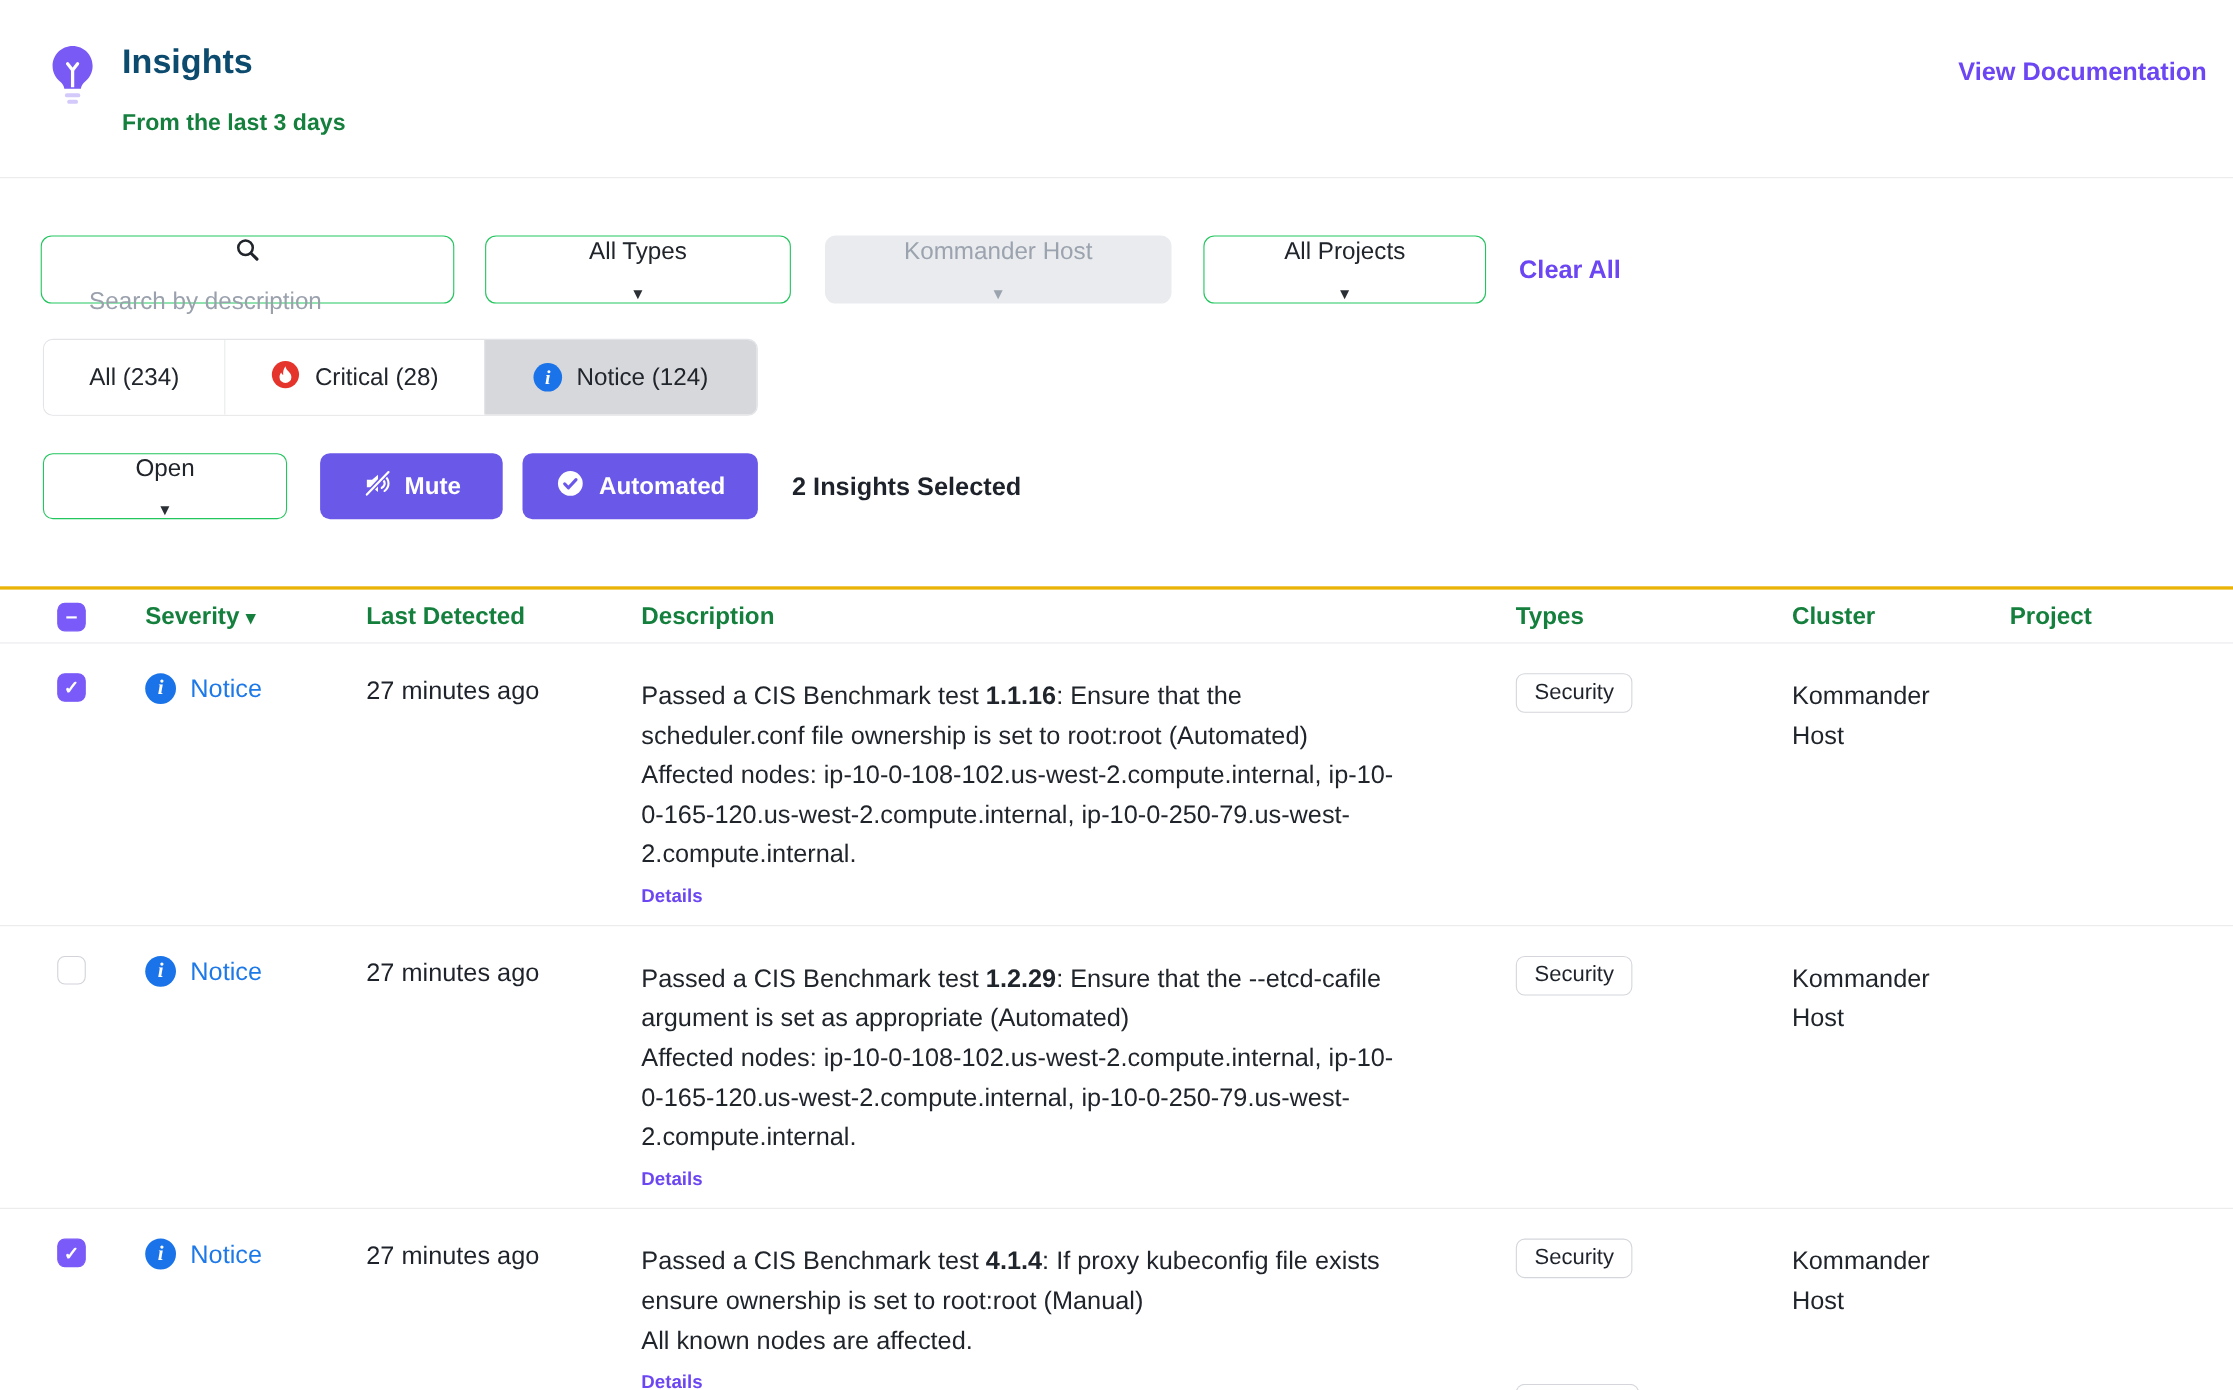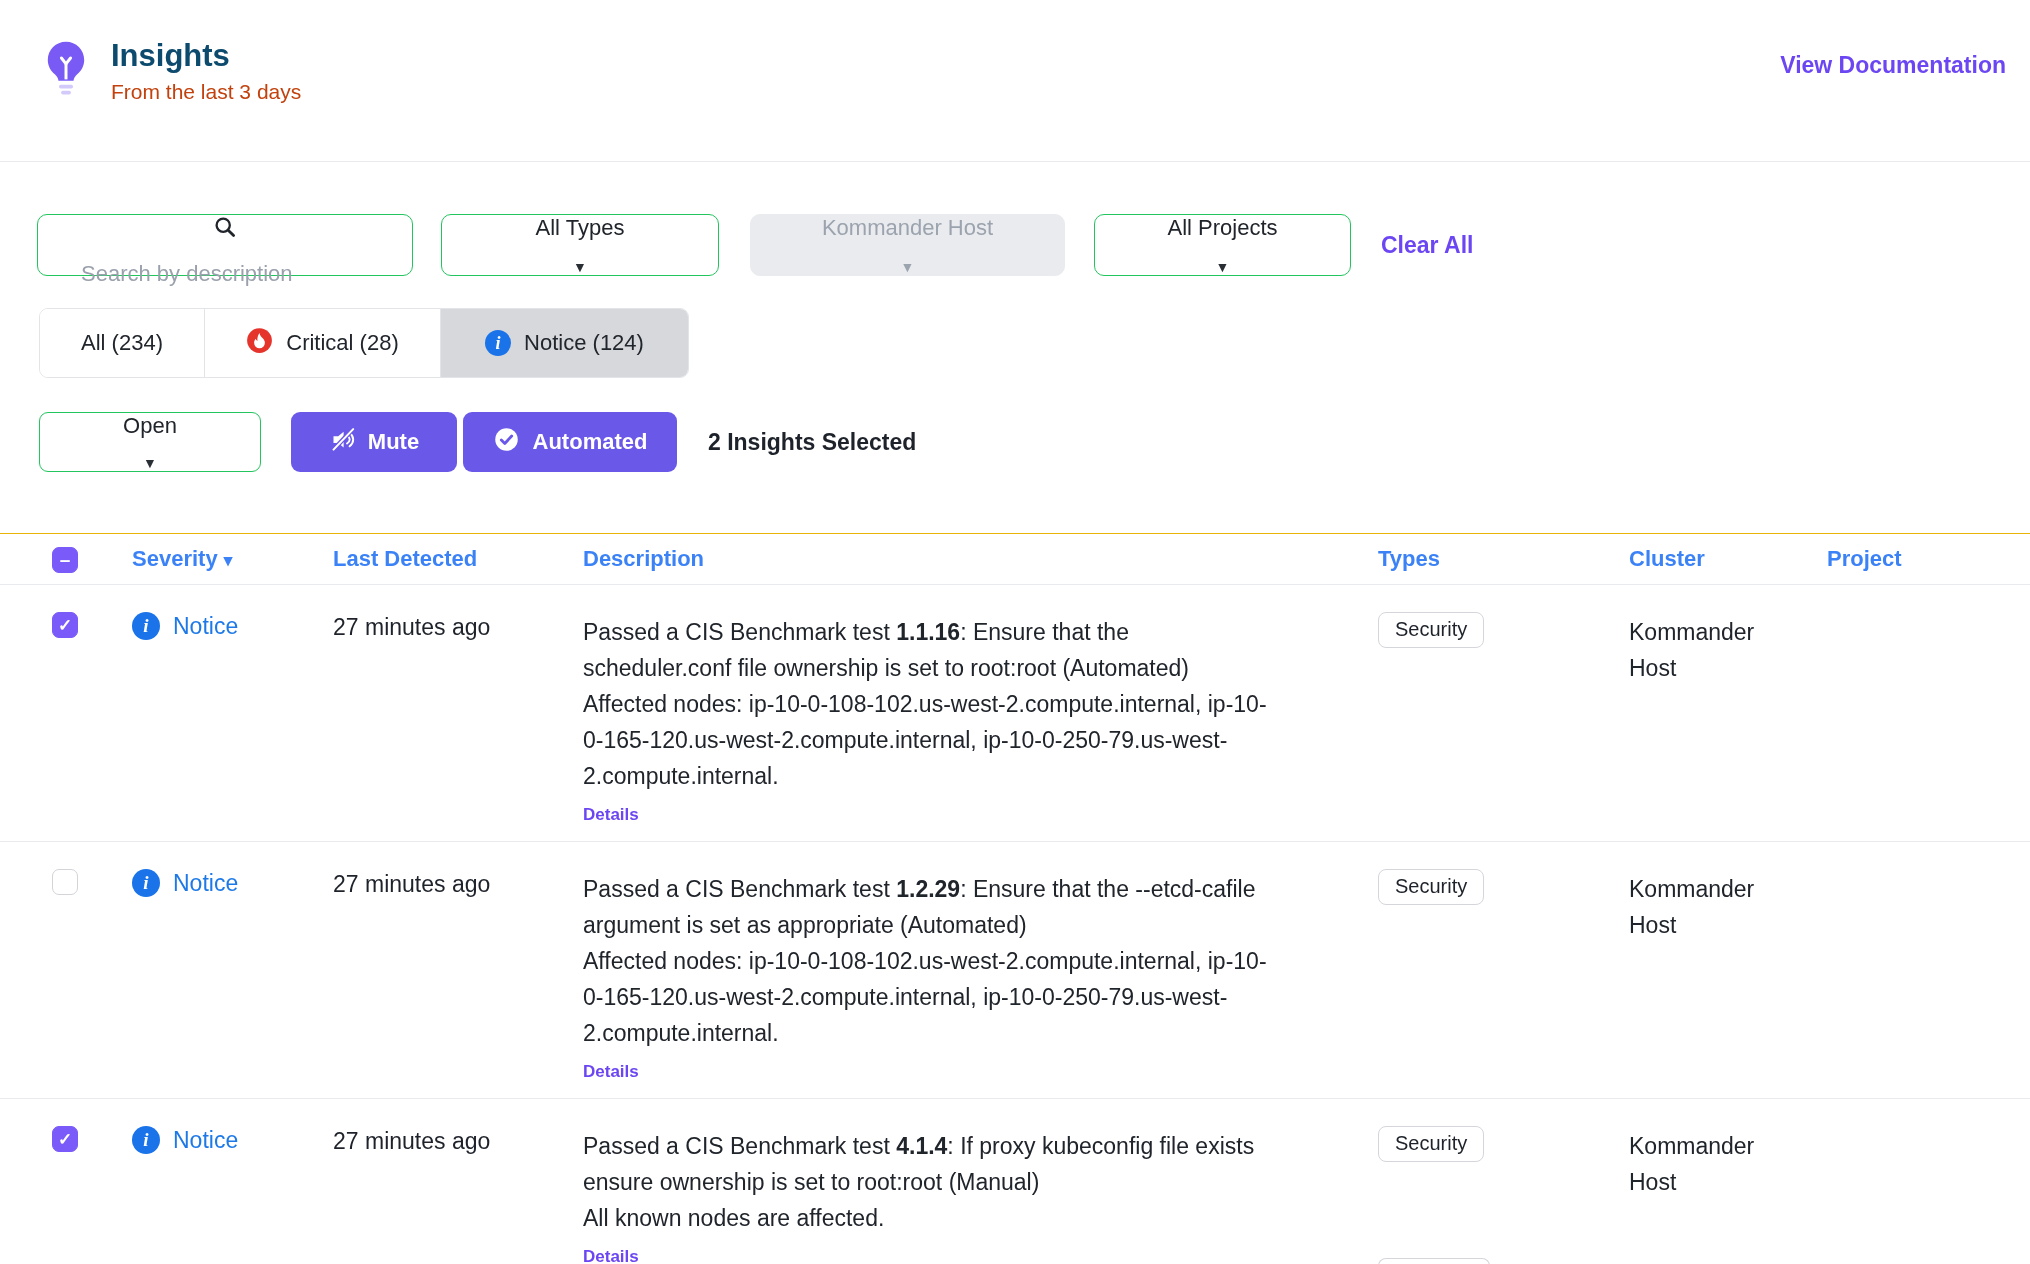--- a/index.html
+++ b/index.html
@@ -16,21 +16,21 @@
   .page-header {
     height: 162px;
     border-bottom: 1px solid #e9eaed;
     display: flex;
     justify-content: space-between;
     padding: 38px 24px 0 45px;
   }
   .header-left { display: flex; gap: 24px; }
   .bulb { margin-top: 2px; }
   .title-block h1 { font-size: 31px; font-weight: bold; color: #0c4a6e; }
-  .title-block .subtitle { font-size: 21px; color: #c2410c; margin-top: 6px; }
+  .title-block .subtitle { font-size: 21px; color: #15803d; margin-top: 26px; font-weight: bold; }
   .doc-link { font-size: 23px; font-weight: bold; color: #6b46f2; margin-top: 14px; }
 
   
   .filter-bar {
     margin: 52px 0 0 37px;
     display: flex;
     align-items: center;
   }
   .control {
     height: 62px;
@@ -103,38 +103,38 @@
     color: #fff;
     font-size: 22px;
     font-weight: bold;
     font-family: "Liberation Sans", sans-serif;
     display: flex;
     align-items: center;
     justify-content: center;
     gap: 13px;
     cursor: pointer;
   }
-  .btn-mute { width: 166px; margin-right: 6px; gap: 12px; }
+  .btn-mute { width: 166px; margin-right: 18px; gap: 12px; }
   .btn-resolved { width: 214px; margin-right: 31px; }
   .selection-text { font-size: 23px; font-weight: bold; color: #1e222a; }
 
   
   .insights-table { margin-top: 61px; }
   .tgrid {
     display: grid;
     grid-template-columns: 132px 201px 250px 795px 251px 198px 1fr;
   }
   .thead {
-    border-top: 1px solid #eab308;
+    border-top: 3px solid #eab308;
     border-bottom: 1px solid #e9eaed;
     height: 52px;
     align-items: center;
     font-size: 22px;
     font-weight: bold;
-    color: #3b82f6;
+    color: #15803d;
   }
   .thead .sort-caret { font-size: 17px; margin-left: 6px; }
   .chk-cell { padding-left: 52px; }
   .checkbox {
     width: 26px; height: 26px;
     border: 1px solid #d2d4da;
     border-radius: 7px;
     background: #fff;
     display: inline-flex;
     align-items: center;

